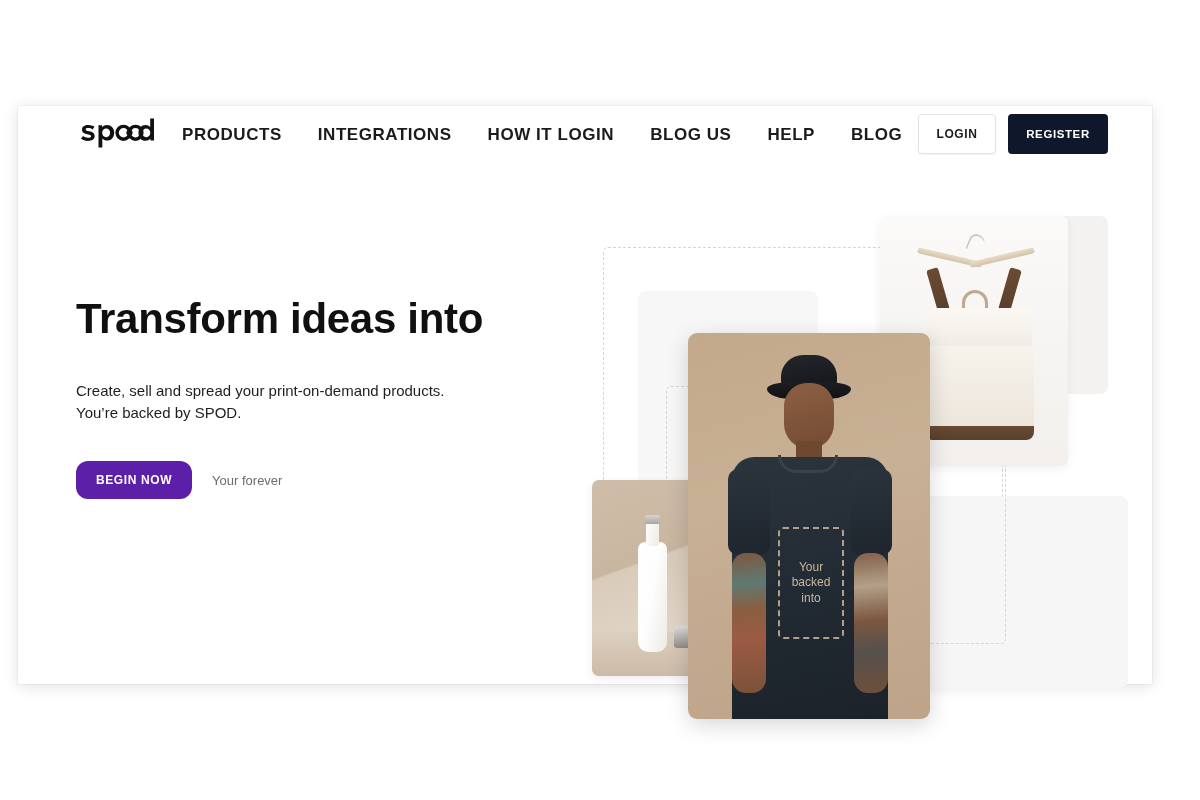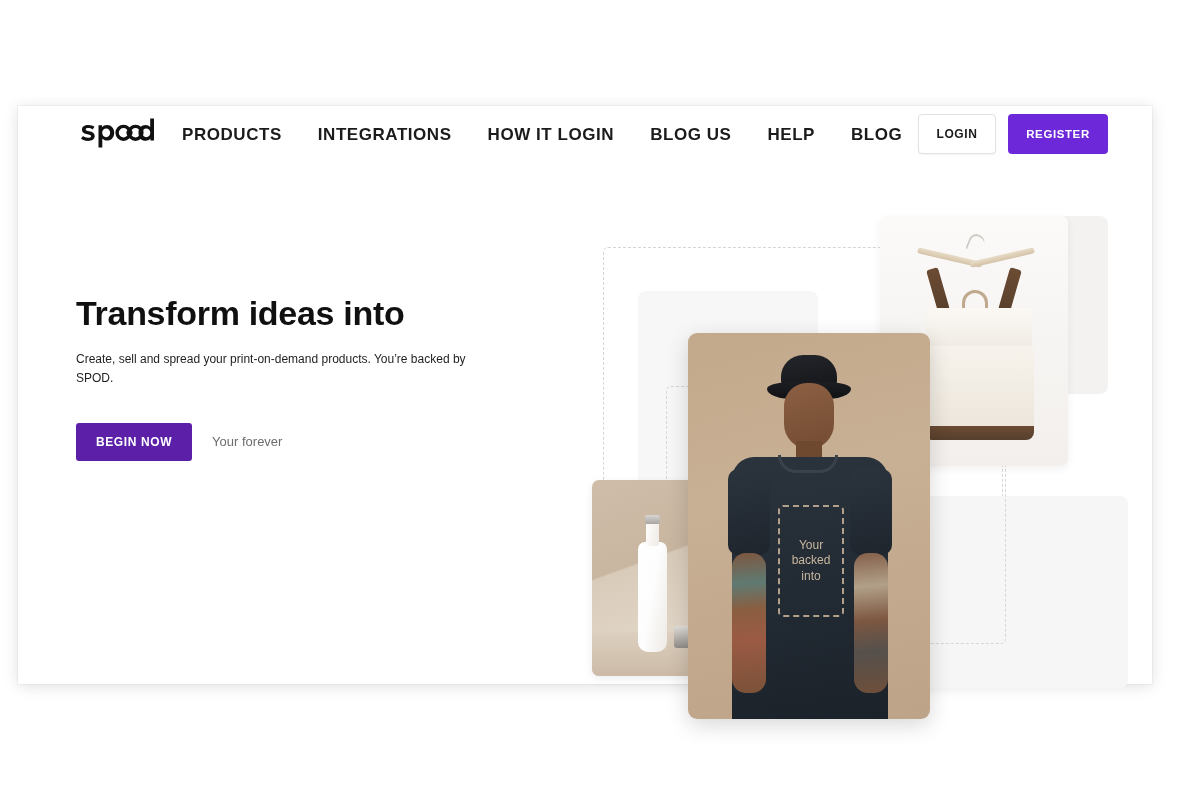--- a/index.html
+++ b/index.html
@@ -56,56 +56,56 @@
     border:1px solid #e2e2e2;
     border-radius:4px;
     font-size:12px; font-weight:bold; letter-spacing:.6px;
     color:#1b1b1b;
     cursor:pointer;
     font-family:"Liberation Sans", sans-serif;
     box-shadow:0 1px 2px rgba(0,0,0,.05);
   }
   #register-button{
     width:100px; height:40px;
-    background:#6d28d9;
+    background:#0f172a;
     border:none; border-radius:4px;
     font-size:11.5px; font-weight:bold; letter-spacing:.6px;
     color:#ffffff;
     cursor:pointer;
     font-family:"Liberation Sans", sans-serif;
   }
 
   
   #hero-copy{
     position:absolute; left:58px; top:186px;
     width:440px;
   }
   #hero-headline{
-    font-size:34px;
+    font-size:42px;
     font-weight:bold;
     line-height:1.275;
     color:#101010;
     letter-spacing:-.3px;
   }
   #hero-headline .hl{ display:block; }
   #hero-subtitle{
-    margin-top:15px;
-    font-size:12px;
+    margin-top:34px;
+    font-size:15px;
     line-height:1.52;
     color:#1f1f1f;
     max-width:390px;
   }
   #hero-cta-row{
     margin-top:36px;
     display:flex; align-items:center;
   }
   #begin-now-button{
     height:38px; padding:1px 20px;
     background:#5B1FA8;
-    border:none; border-radius:3px;
+    border:none; border-radius:12px;
     color:#ffffff;
     font-size:12px; font-weight:bold; letter-spacing:.6px;
     cursor:pointer;
     font-family:"Liberation Sans", sans-serif;
   }
   #free-forever-note{
     margin-left:20px;
     font-size:13px;
     color:#6d6d6d;
   }
@@ -294,21 +294,21 @@
   }
   #arm-left{
     left:0;
     background:linear-gradient(175deg,#7e5740 0%,#5f7a72 22%,#8a5e41 40%,#9b5a44 62%,#7a5238 100%);
   }
   #arm-right{
     right:0;
     background:linear-gradient(175deg,#84604a 0%,#b2a088 24%,#7d5741 48%,#55504c 70%,#6e4f3a 100%);
   }
   #design-placeholder{
-    position:absolute; left:46px; top:48px;
+    position:absolute; left:46px; top:70px;
     width:66px; height:112px;
     border:2px dashed #b3a08a;
     border-radius:5px;
     display:flex; flex-direction:column;
     align-items:center; justify-content:center;
     gap:2px;
   }
   .design-line{
     font-size:12px;
     color:#c9b79f;

